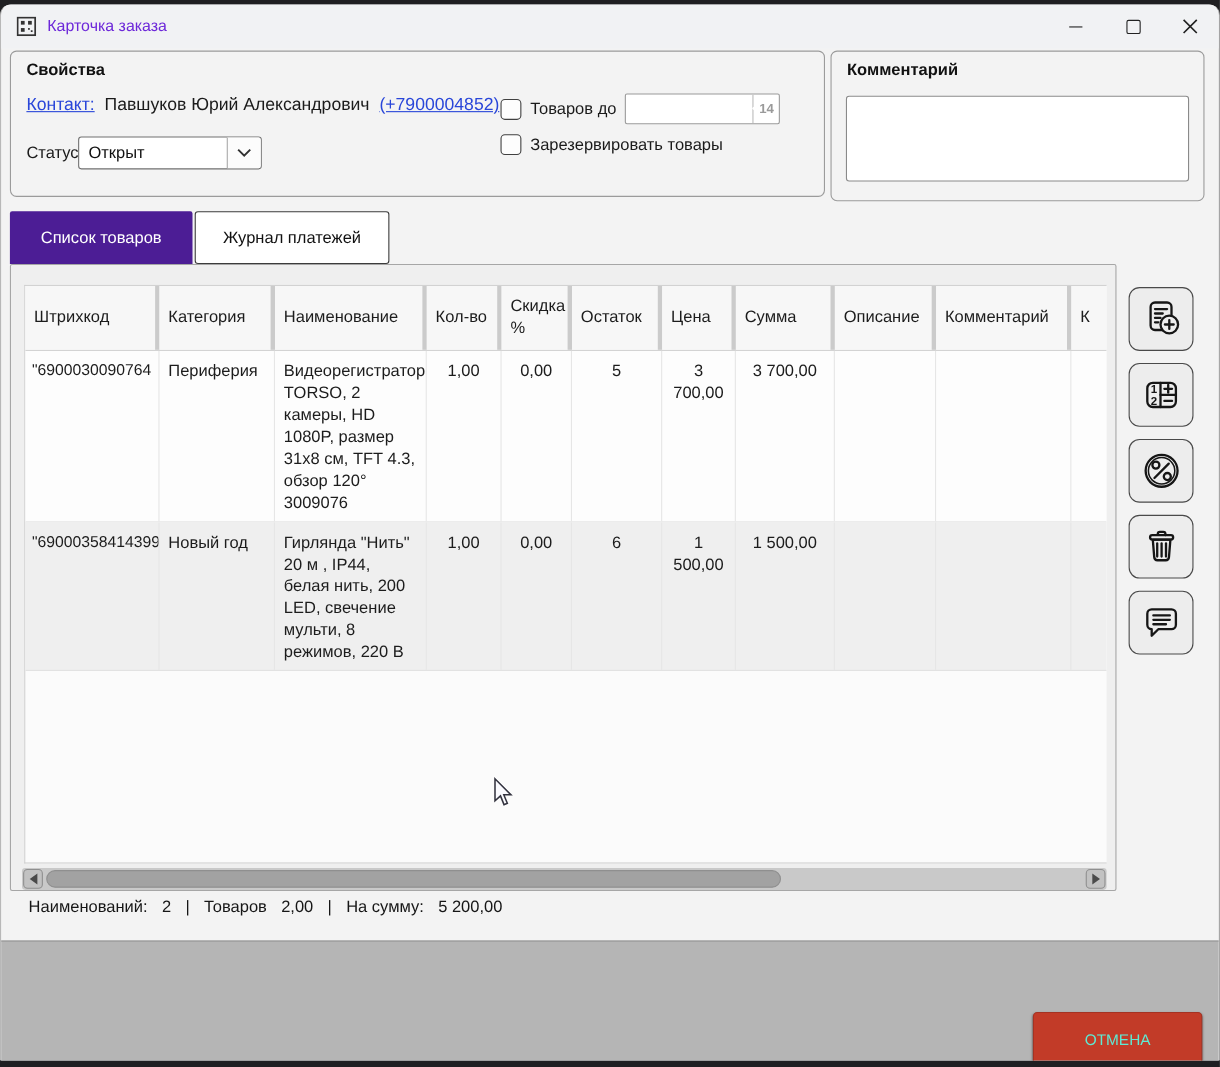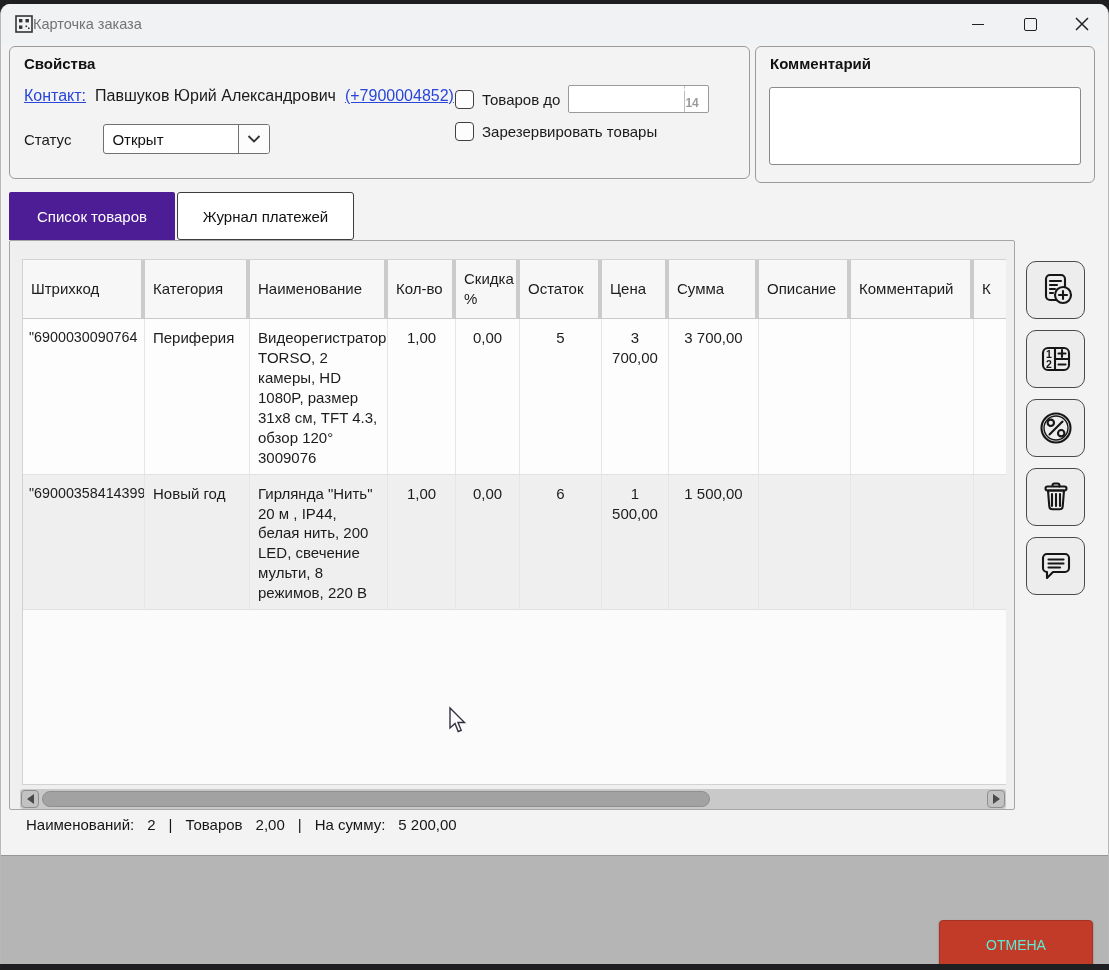--- a/index.html
+++ b/index.html
@@ -10,45 +10,45 @@
     -webkit-font-smoothing:antialiased;
   }
   .window{
     position:absolute;top:4px;left:0;width:1107px;height:960px;
     background:#f3f3f3;border-radius:10px 10px 0 0;overflow:hidden;
     border-left:1px solid #b8b8b8;border-right:1px solid #b8b8b8;
   }
   
   .titlebar{position:absolute;top:0;left:0;right:0;height:40px;background:#f1f2f4;display:flex;align-items:center}
   .app-icon{margin-left:14px;width:18px;height:18px;flex:0 0 auto}
-  .title-text{font-size:14.5px;color:#737373}
+  .title-text{margin-left:10px;font-size:14.5px;color:#6d28d9}
   .win-controls{margin-left:auto;display:flex;height:100%}
   .win-btn{width:52px;height:100%;display:flex;align-items:center;justify-content:center;cursor:default}
   .glyph-min{width:12px;height:0;border-top:1.6px solid #222}
   .glyph-max{width:11px;height:11px;border:1.4px solid #222;border-radius:2px}
   
   .groupbox{position:absolute;border:1px solid #9b9b9b;border-radius:6px;background:#f3f3f3;box-sizing:border-box}
   .props-group{left:8px;top:42px;width:741px;height:133px}
   .comment-group{left:754px;top:42px;width:340px;height:137px}
   .group-label{position:absolute;left:14px;top:8px;font-weight:bold;font-size:15px;color:#111}
   .contact-row{position:absolute;left:14px;top:40px;display:flex;align-items:baseline;font-size:16px;color:#1a1a1a}
   .link{color:#2946d9;text-decoration:underline;cursor:pointer}
   .contact-name{margin-left:9px;margin-right:9px;white-space:nowrap}
   .status-row{position:absolute;left:14px;top:77px;display:flex;align-items:center;font-size:15px;color:#1a1a1a}
-  .combobox{margin-left:32px;width:167px;height:30px;background:#fff;border:1px solid #707070;border-radius:3px;display:flex;align-items:center;box-sizing:border-box}
+  .combobox{width:167px;height:30px;background:#fff;border:1px solid #707070;border-radius:3px;display:flex;align-items:center;box-sizing:border-box}
   .combo-value{flex:1;padding-left:8px;font-size:15px;color:#111}
   .combo-btn{width:30px;height:100%;border-left:1px solid #707070;display:flex;align-items:center;justify-content:center;background:#fcfcfc;border-radius:0 2px 2px 0}
   .cb-col{position:absolute;left:445px;top:38px;display:flex;flex-direction:column;gap:9px}
   .cb-row{display:flex;align-items:center;font-size:15px;color:#1a1a1a}
   .cb-box{width:19px;height:19px;border:1.6px solid #404040;border-radius:4px;background:#fdfdfd;box-sizing:border-box;margin-right:8px;display:flex;align-items:center;justify-content:center}
   .cb-row .check-svg{display:none}
   .cb-row.checked .check-svg{display:block}
   .date-field{margin-left:8px;width:141px;height:28px;border:1px solid #9a9a9a;background:#fff;border-radius:2px;display:flex;box-sizing:border-box;overflow:hidden}
   .date-input{flex:1;border:none;outline:none;font-size:14px;padding:0 4px;min-width:0;background:transparent}
-  .cal-btn{width:23px;height:100%;border-left:1px solid #bcbcbc;display:flex;flex-direction:column;align-items:flex-start}
+  .cal-btn{width:23px;height:100%;border-left:1px solid #bcbcbc;display:flex;flex-direction:row;align-items:center}
   .cal-top{height:8px;background:#7ccdf2;position:relative}
   .cal-top::after{content:"";position:absolute;left:50%;top:2px;width:3px;height:3px;margin-left:-1.5px;border-radius:50%;background:#fff}
   .cal-num{flex:1;display:flex;align-items:center;justify-content:center;font-size:12px;font-weight:bold;color:#9a9a9a}
   .comment-box{position:absolute;left:13px;top:40px;width:312px;height:78px;border:1px solid #8a8a8a;border-radius:3px;background:#fff;resize:none;outline:none;font-family:"Liberation Sans",sans-serif;font-size:14px;box-sizing:border-box}
   
   .tabs{position:absolute;left:8px;top:188px;display:flex;height:48px}
   .tab{height:48px;display:flex;align-items:center;justify-content:center;font-size:15px;box-sizing:border-box;cursor:default}
   .tab-inactive{width:177px;background:#fff;border:1px solid #3c3c3c;border-radius:3px;color:#111}
   .tab.active{width:166px;background:#4c1d95;border:none;border-radius:2px 2px 0 0;color:#fff}
   .tab[data-tab-index="1"]{margin-left:2px}

